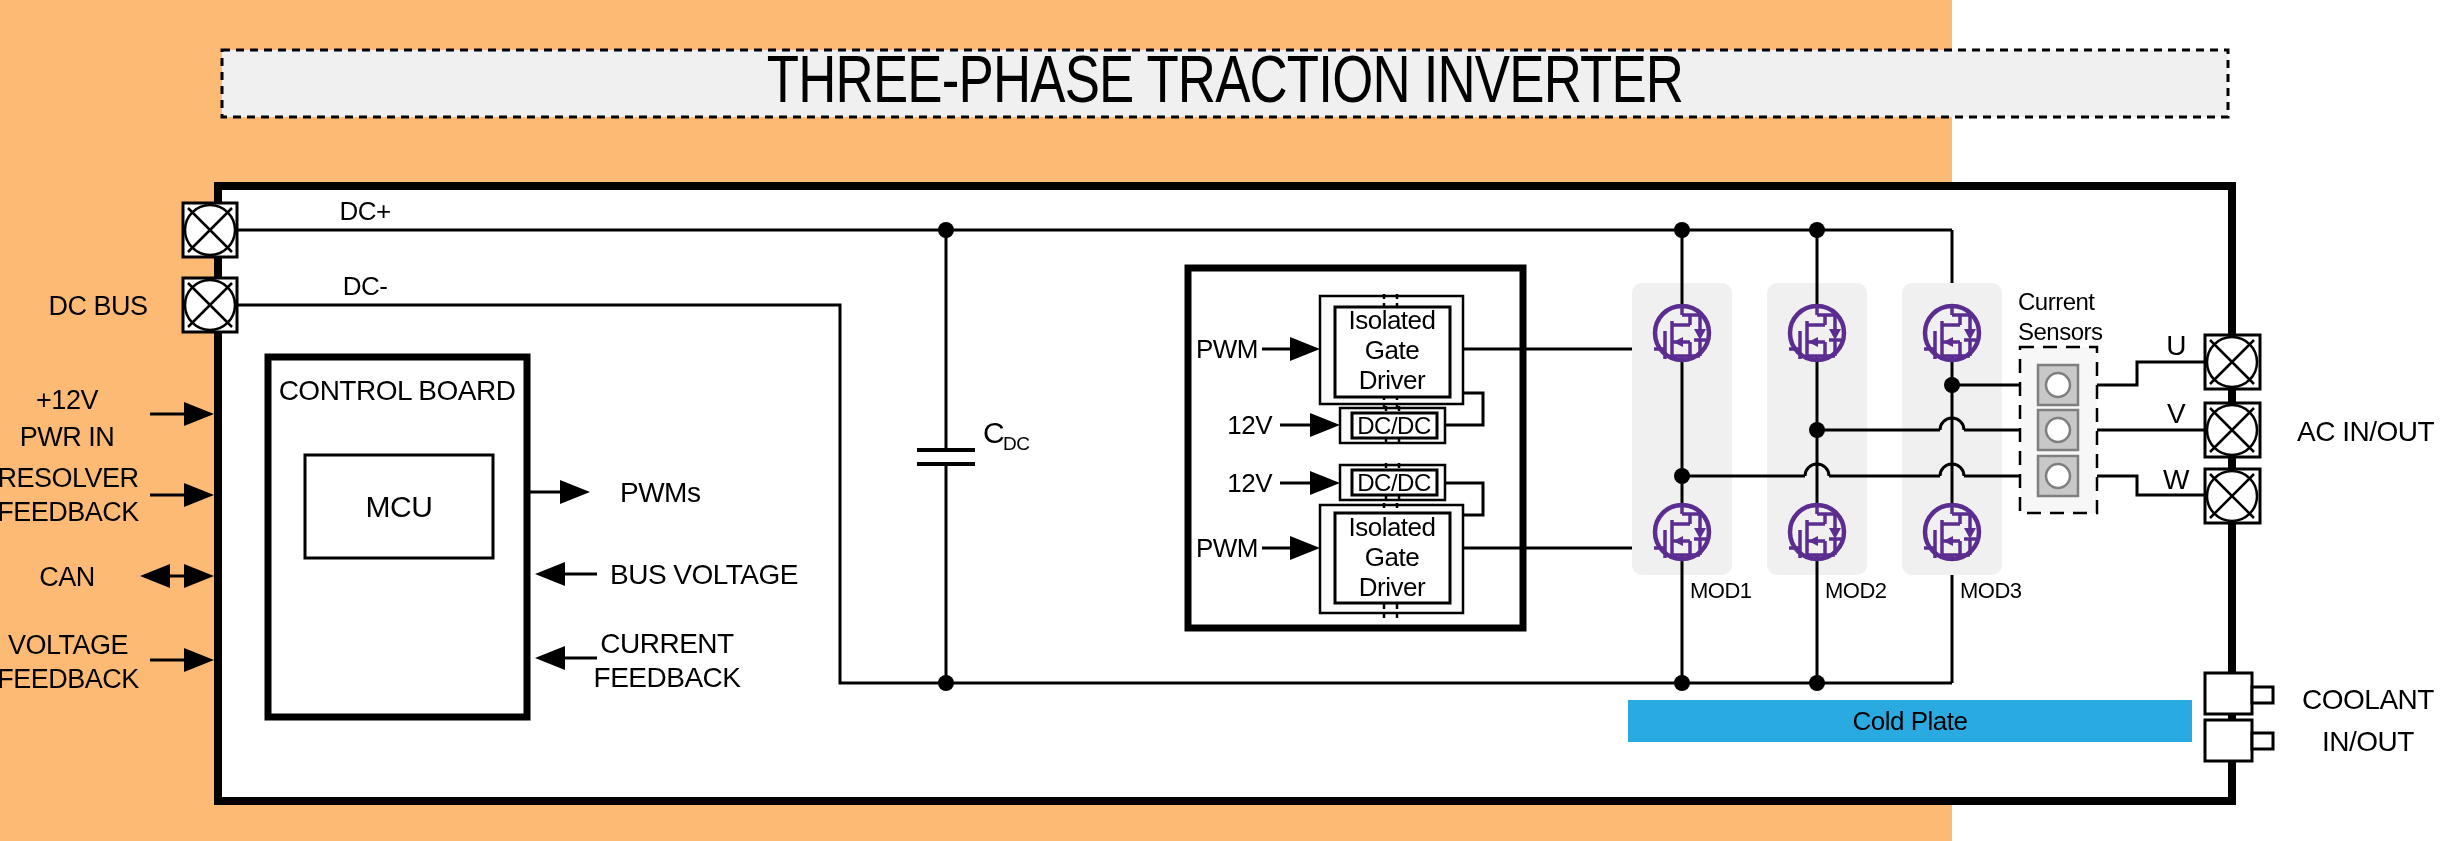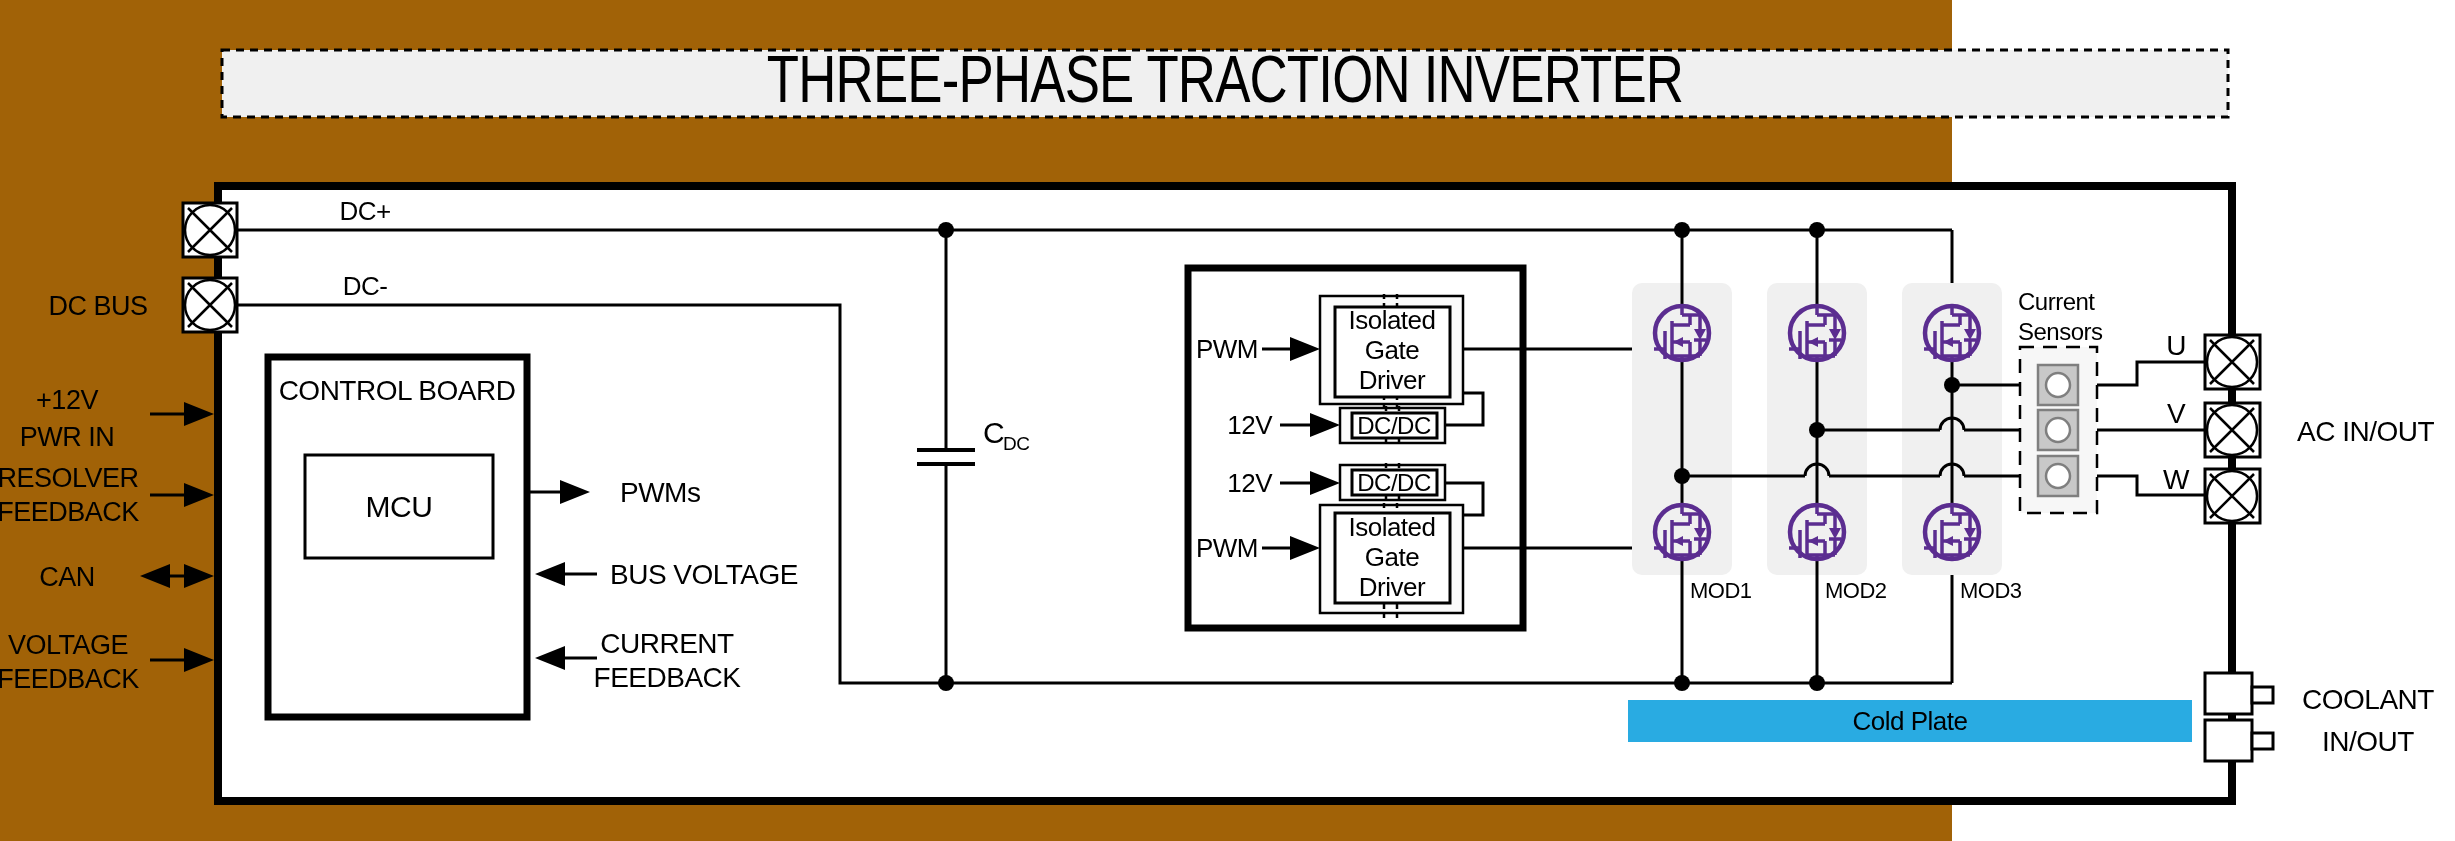--- a/index.html
+++ b/index.html
@@ -1,16 +1,16 @@
 <!DOCTYPE html>
 <html><head>
 <meta charset="utf-8">
 <style>
   html,body{margin:0;padding:0;background:#fff;}
-  .stage{width:1952px;height:841px;position:relative;background:#a16207;}
+  .stage{width:1952px;height:841px;position:relative;background:#fdba74;}
   svg{display:block;}
   .t{font-family:"Liberation Sans","DejaVu Sans",sans-serif;fill:#000;letter-spacing:-0.5px;}
   .t22{font-size:22px;}
   .t24{font-size:24px;}
   .t26{font-size:26px;}
   .t27{font-size:27px;}
   .t28{font-size:28px;}
   .t30{font-size:30px;}
   .t19{font-size:19px;}
   .title-t{font-size:66px;letter-spacing:-1px;}

